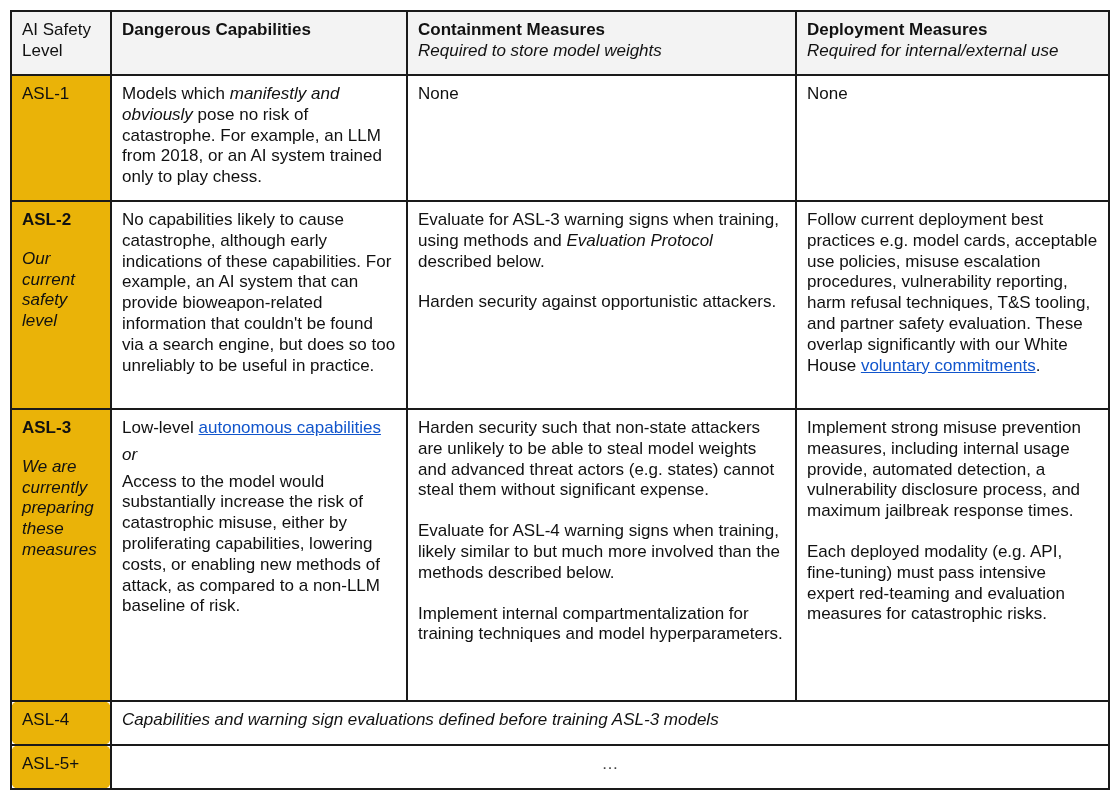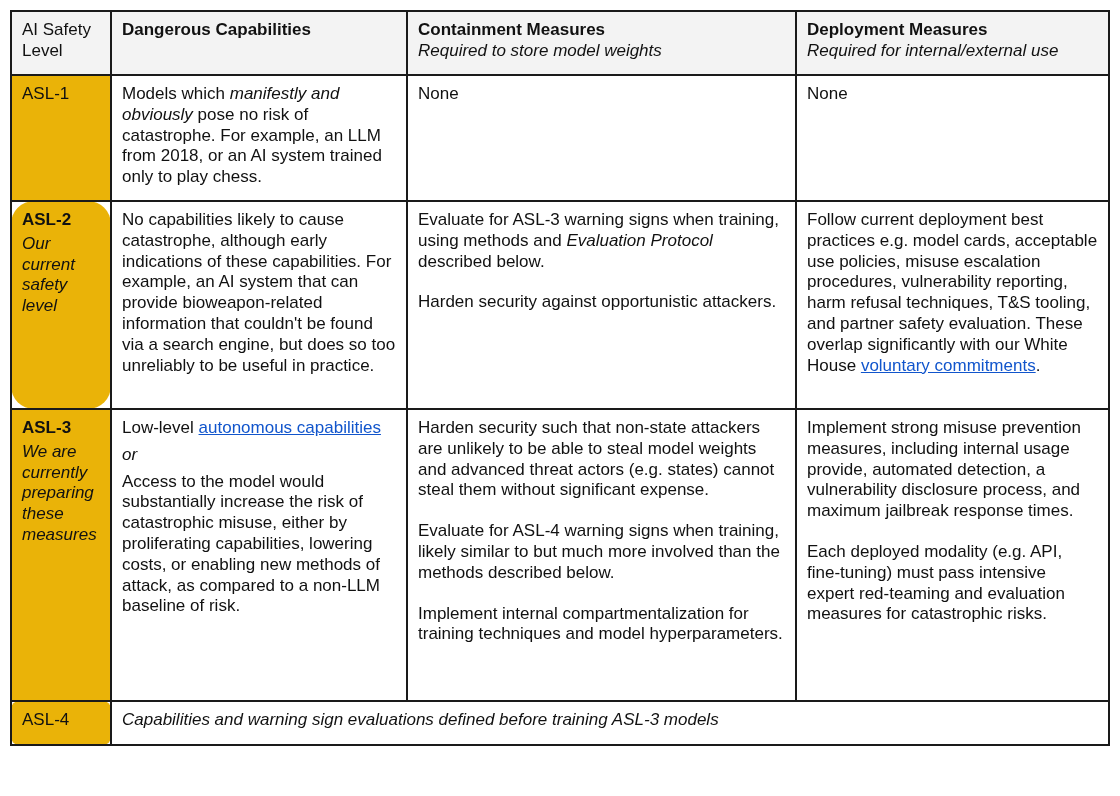--- a/index.html
+++ b/index.html
@@ -9,27 +9,27 @@
               border-collapse: collapse; table-layout: fixed; }
   table.asl td, table.asl th { border: 2px solid #1a1a1a; vertical-align: top;
               padding: 8px 10px 8px 10px; font-size: 17px; line-height: 20.8px;
               text-align: left; font-weight: normal; }
   col.c0 { width: 100px; } col.c1 { width: 296px; } col.c2 { width: 389px; } col.c3 { width: 313px; }
   .hdr th { background: #f3f3f3; height: 46px; }
   .lvl { background: #eab308; }
   .b { font-weight: bold; }
   .i { font-style: italic; }
   .sub { font-style: italic; display: block; }
-  .lvl-note { display: block; font-style: italic; margin-top: 3px; }
+  .lvl-note { display: block; font-style: italic; margin-top: 18px; }
   .para { display: block; }
   .para + .para { margin-top: 20px; }
   .or-line { display: block; font-style: italic; margin: 6px 0 6px 0; }
   a.lnk { color: #1155cc; text-decoration: underline; }
   tr.r1 td { height: 108px; }
-  tr.r2 td { height: 190px; border-radius: 23px; }
+  tr.r2 td { height: 190px; }
   tr.r3 td { height: 274px; }
   tr.r4 td, tr.r5 td { height: 26px; border-radius: 8px; }
   td.span-center { text-align: right; font-style: italic; }
   td.ellipsis { text-align: center !important; color: #444; }
 </style>
 </head>
 <body>
 
 <table class="asl">
   <colgroup>
@@ -91,14 +91,18 @@
       <span class="para">Implement strong misuse prevention measures, including internal usage provide, automated detection, a vulnerability disclosure process, and maximum jailbreak response times.</span>
       <span class="para">Each deployed modality (e.g. API, fine-tuning) must pass intensive expert red-teaming and evaluation measures for catastrophic risks.</span>
     </td>
   </tr>
 
   <tr class="r4">
     <td class="lvl b"><span>ASL-4</span></td>
     <td colspan="3" class="span-center"><span>Capabilities and warning sign evaluations defined before training ASL-3 models</span></td>
   </tr>
 
+  <tr class="r5">
+    <td class="lvl b"><span>ASL-5+</span></td>
+    <td colspan="3" class="ellipsis"><span>…</span></td>
+  </tr>
 </tbody>
   </table>
 
 </body></html>

